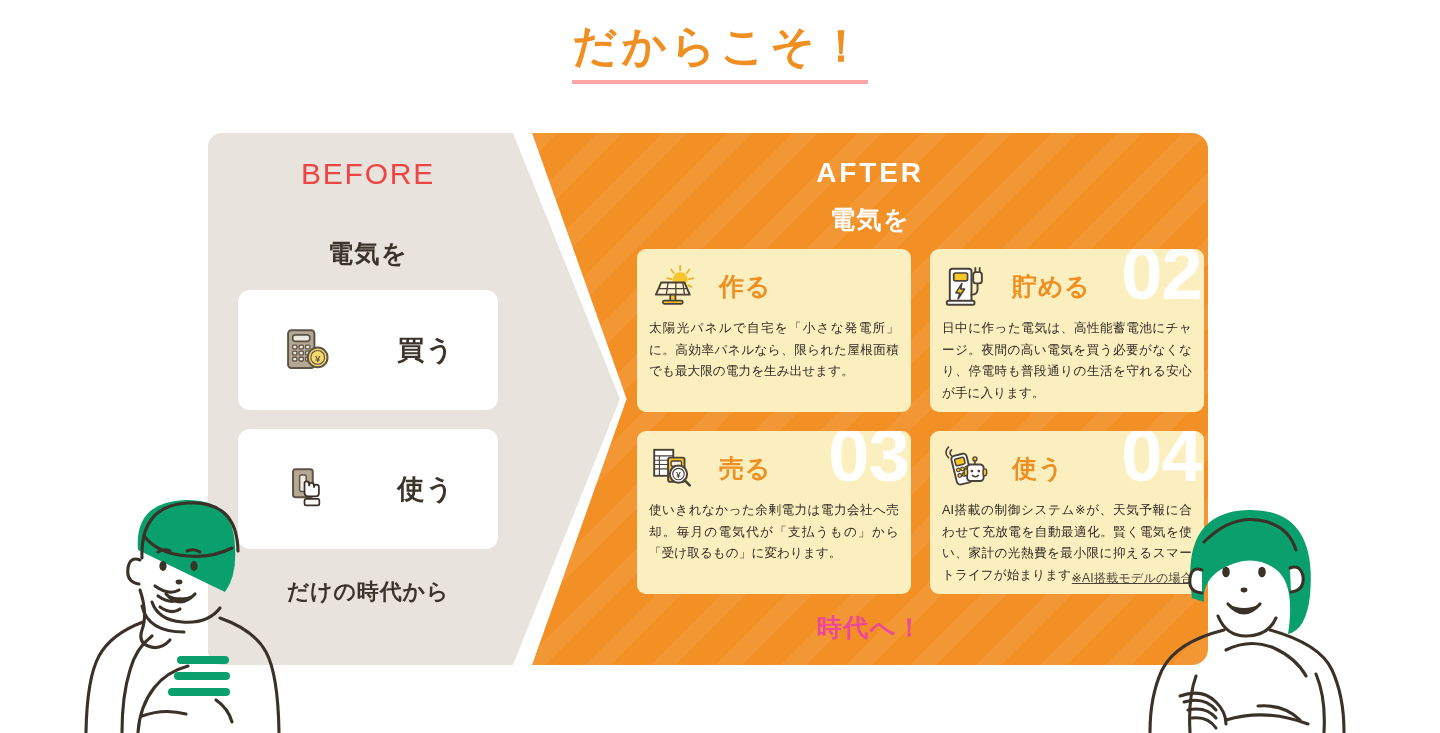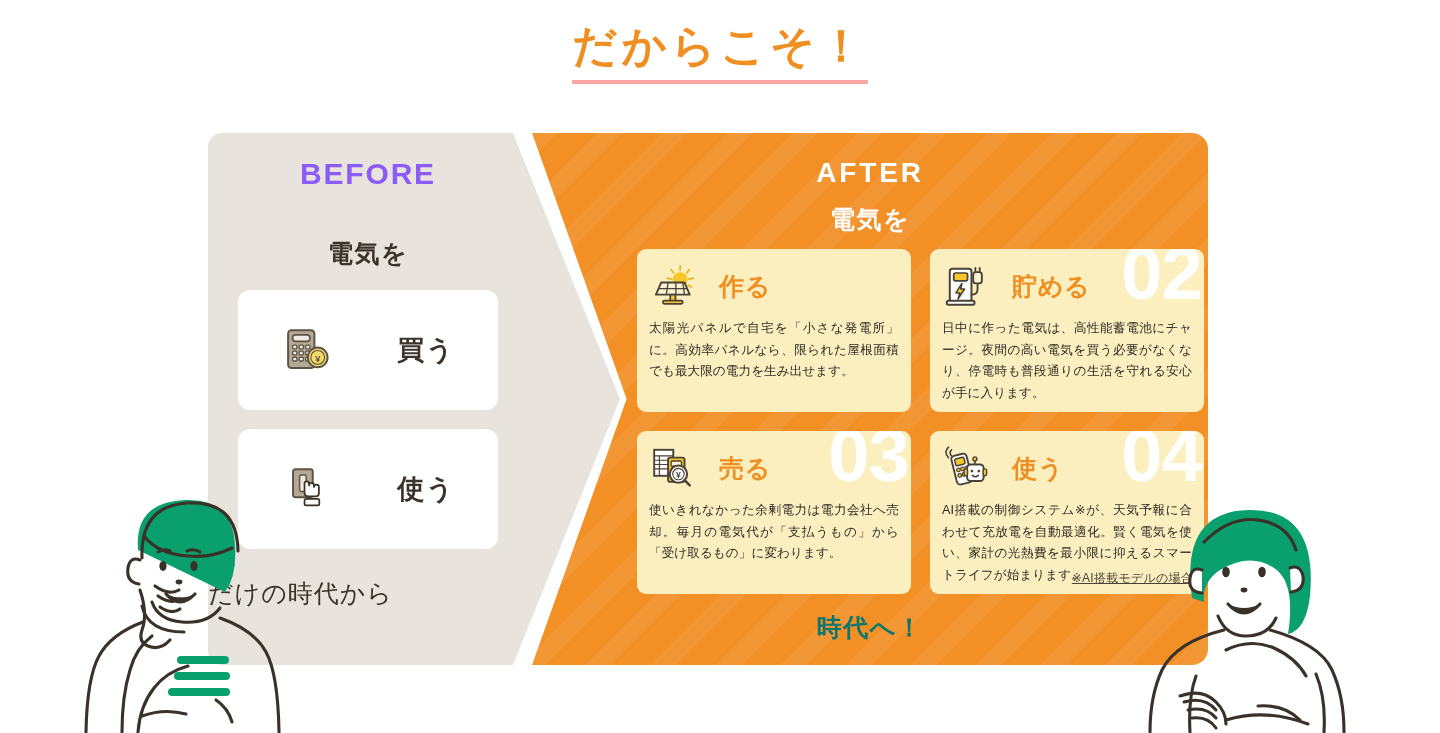--- a/index.html
+++ b/index.html
@@ -36,40 +36,40 @@
     background:#e8e3dd;
     border-radius:14px 0 0 14px;
     -webkit-clip-path:polygon(0 0, 74% 0, 100% 50%, 74% 100%, 0 100%);
     clip-path:polygon(0 0, 74% 0, 100% 50%, 74% 100%, 0 100%);
     box-sizing:border-box;
   }
   .before-inner{
     position:absolute;left:208px;top:133px;width:320px;height:532px;
   }
   .before-title{
-    text-align:center;font-size:30px;font-weight:700;color:#8b5cf6;
+    text-align:center;font-size:30px;font-weight:400;color:#ef4444;
     letter-spacing:.06em;margin-top:24px;
   }
   .before-sub{
     text-align:center;font-size:25px;font-weight:700;color:#3c342b;
     letter-spacing:.06em;margin-top:46px;
   }
   .before-card{
     position:absolute;left:30px;width:260px;height:120px;
     background:#fff;border-radius:12px;
     display:flex;align-items:center;justify-content:center;gap:18px;
   }
   .before-card.c1{top:157px;}
   .before-card.c2{top:296px;}
   .before-card-label{
     font-size:27px;font-weight:700;color:#3c342b;letter-spacing:.05em;margin-left:46px;
   }
   .before-foot{
-    position:absolute;left:0;top:444px;width:320px;
-    font-size:25px;font-weight:400;color:#3c342b;letter-spacing:.04em;
+    position:absolute;left:0;top:444px;width:320px;text-align:center;
+    font-size:22px;font-weight:700;color:#3c342b;letter-spacing:.04em;
   }
 
   
   .after-panel{
     position:absolute;left:532px;top:133px;
     width:676px;height:532px;
     border-radius:0 16px 16px 0;
     background:
       repeating-linear-gradient(135deg,
         rgba(255,255,255,.075) 0px,
@@ -84,21 +84,21 @@
   .after-title{
     position:absolute;left:532px;top:157px;width:676px;text-align:center;
     font-size:28px;font-weight:700;color:#ffffff;letter-spacing:.10em;
   }
   .after-sub{
     position:absolute;left:532px;top:203px;width:676px;text-align:center;
     font-size:25px;font-weight:700;color:#ffffff;letter-spacing:.06em;
   }
   .after-foot{
     position:absolute;left:532px;top:611px;width:676px;text-align:center;
-    font-size:25px;font-weight:700;color:#0f766e;letter-spacing:.06em;
+    font-size:25px;font-weight:700;color:#ec4899;letter-spacing:.06em;
   }
 
   
   .steps{
     position:absolute;left:637px;top:249px;
     width:567px;height:350px;
     display:grid;grid-template-columns:274px 274px;
     grid-template-rows:163px 163px;
     gap:19px;
   }

